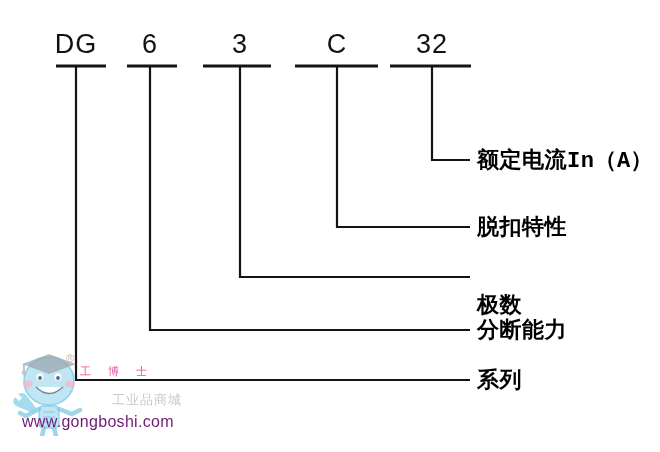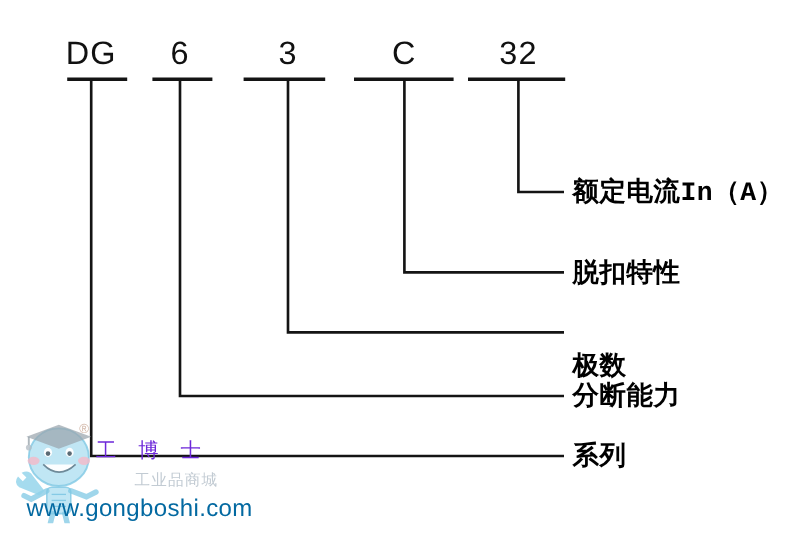--- a/index.html
+++ b/index.html
@@ -66,44 +66,44 @@
     position: absolute;
     left: 0;
     top: 0;
     width: 86px;
     height: 86px;
   }
   .wm-brand {
     position: absolute;
     left: 72px;
     top: 14px;
-    font-family: Liberation Serif, serif;
-    font-size: 17px;
-    color: #6d28d9;
+    font-family: Liberation Sans, sans-serif;
+    font-size: 11px;
+    color: #ec4899;
     letter-spacing: 7px;
     white-space: nowrap;
   }
   .wm-sub {
     position: absolute;
     left: 72px;
     top: 41px;
     font-family: "Liberation Sans", sans-serif;
     font-size: 13px;
     color: #c2cbd3;
     letter-spacing: 1px;
     white-space: nowrap;
     margin-left: 32px;
   }
   .wm-url {
     position: absolute;
     left: 14px;
     top: 63px;
     font-family: "Liberation Sans", sans-serif;
-    font-size: 20px;
-    color: #0369a1;
+    font-size: 16px;
+    color: #701a75;
     letter-spacing: 0.3px;
     white-space: nowrap;
   }
   .wm-reg {
     position: absolute;
     left: 58px;
     top: 2px;
     font-family: "Liberation Sans", sans-serif;
     font-size: 11px;
     color: #d2b7a8;

